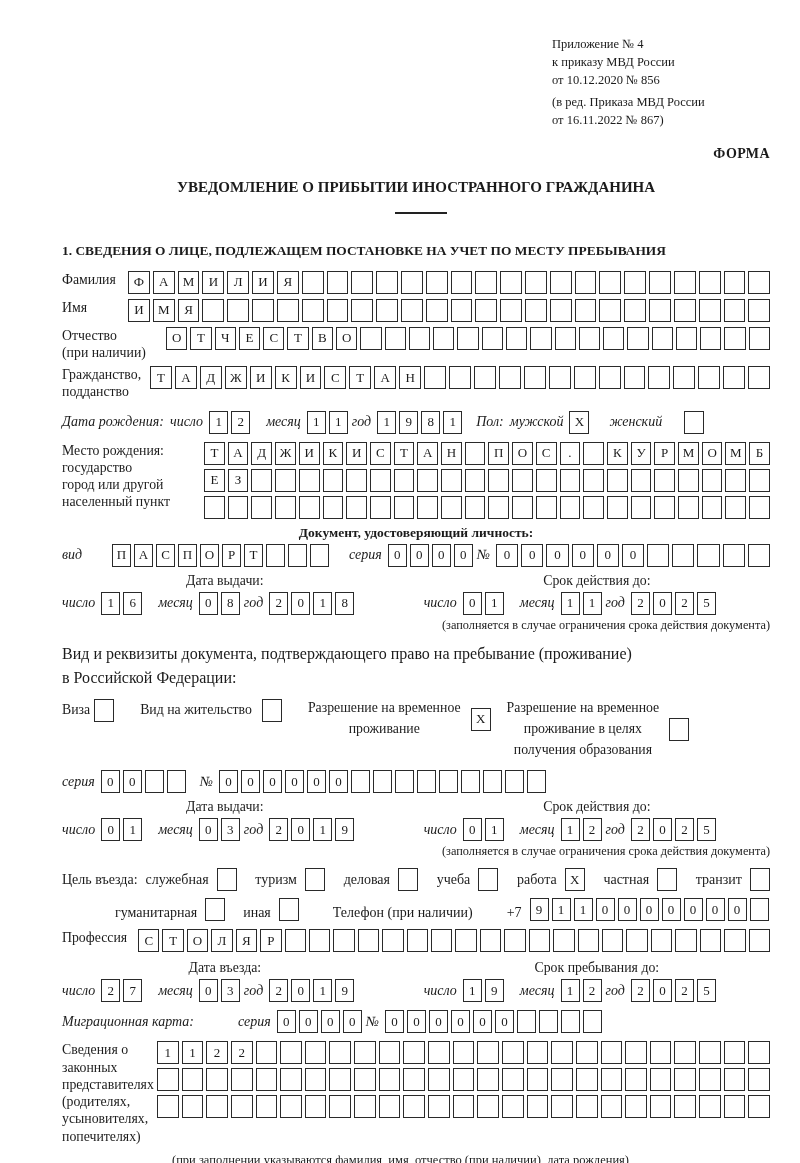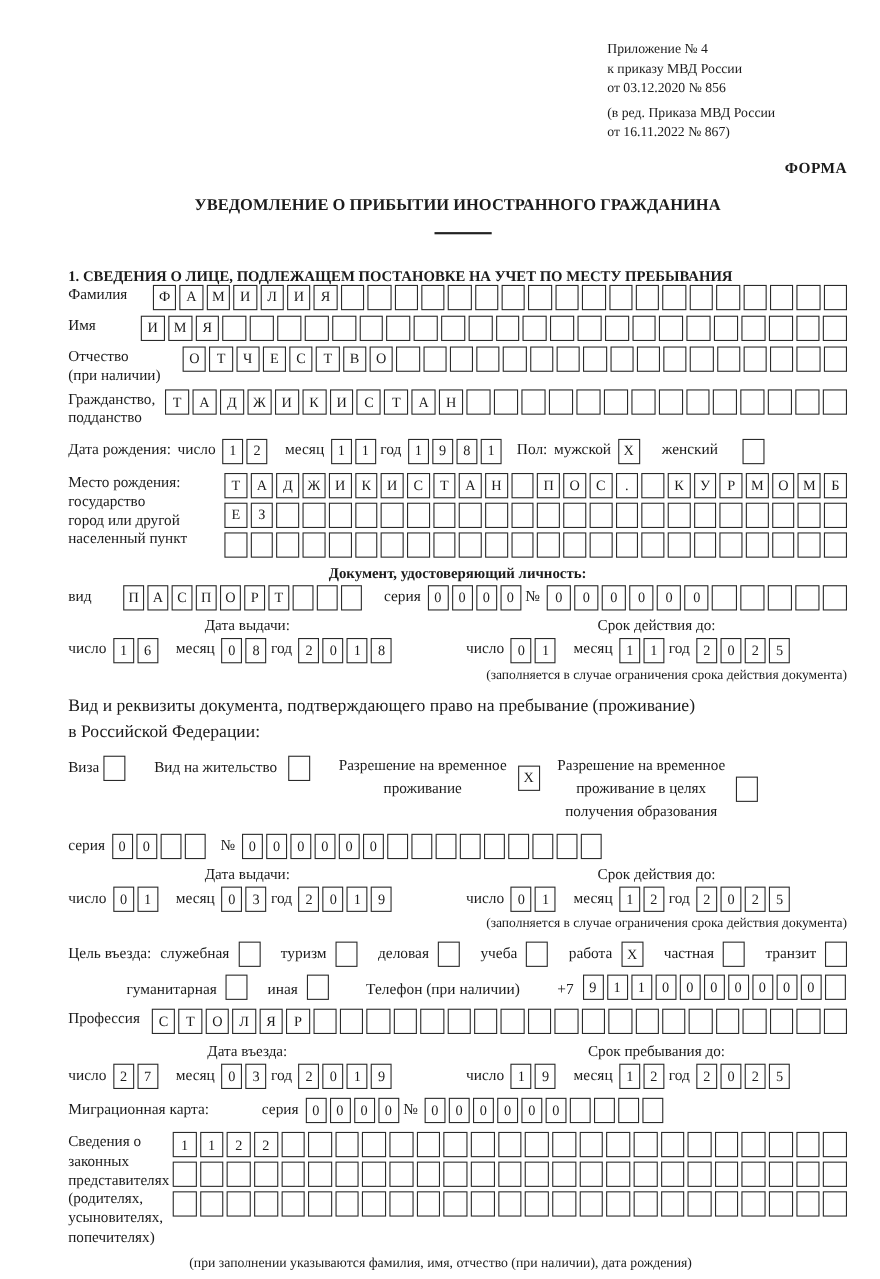--- a/index.html
+++ b/index.html
@@ -49,52 +49,52 @@
   .stackrows { flex:1; display:flex; flex-direction:column; gap:4px; min-width:0; }
 
   .center-bold { text-align:center; font-weight:bold; font-size:13.5px; margin-top:6px; }
 
   
   .dates { display:flex; margin-top:6px; }
   .dcol-l { flex:0 0 46%; }
   .dcol-r { flex:1; padding-left:36px; }
   .dhead { text-align:center; font-size:13.8px; }
   .dgroup { display:flex; align-items:center; margin-top:3px; gap:4px; }
-  .dgroup .dl { margin-right:2px; }
+  .dgroup .dl { margin-right:2px;font-style:italic; }
   .dgroup .sp { width:8px; flex:none; }
   .note-r { text-align:right; font-size:12.3px; margin-top:3px; }
 
   .plain { font-size:16px; margin-top:9px; line-height:1.55; }
 
   
   .opts { display:flex; align-items:flex-start; margin-top:7px; }
   .opt { display:flex; align-items:center; }
   .opt .olbl { font-size:13.8px; line-height:1.5; }
   .opt .olbl.ctr { text-align:center; }
   .opt .cb { margin-left:10px; margin-top:1px; }
 
   
   .purpose { display:flex; align-items:center; margin-top:9px; justify-content:space-between; }
   .pitem { display:flex; align-items:center; gap:8px; }
   .purpose2 { display:flex; align-items:flex-end; margin-top:7px; padding-left:53px; gap:8px; }
 
   .note-c { font-size:12.5px; margin-top:8px; padding-left:110px; }
 
-  .mt8 { margin-top:8px; } .mt10 { margin-top:10px; } .mt12 { margin-top:0;gap:11px; }
+  .mt8 { margin-top:8px; } .mt10 { margin-top:10px; } .mt12 { margin-top:12px; }
   .ml10 { margin-left:10px; } .ml16 { margin-left:16px; } .ml26 { margin-left:26px; }
 </style>
 </head>
 <body>
 
 <div class="page">
 
   <div class="hdr">
     <div>Приложение № 4</div>
     <div>к приказу МВД России</div>
-    <div>от 03.12.2020 № 856</div>
+    <div>от 10.12.2020 № 856</div>
     <div class="gap">(в ред. Приказа МВД России</div>
     <div>от 16.11.2022 № 867)</div>
   </div>
   <div class="forma">ФОРМА</div>
 
   <div class="title">
     <div>УВЕДОМЛЕНИЕ О ПРИБЫТИИ ИНОСТРАННОГО ГРАЖДАНИНА</div>
     <div><span class="uline"></span></div>
   </div>
 

